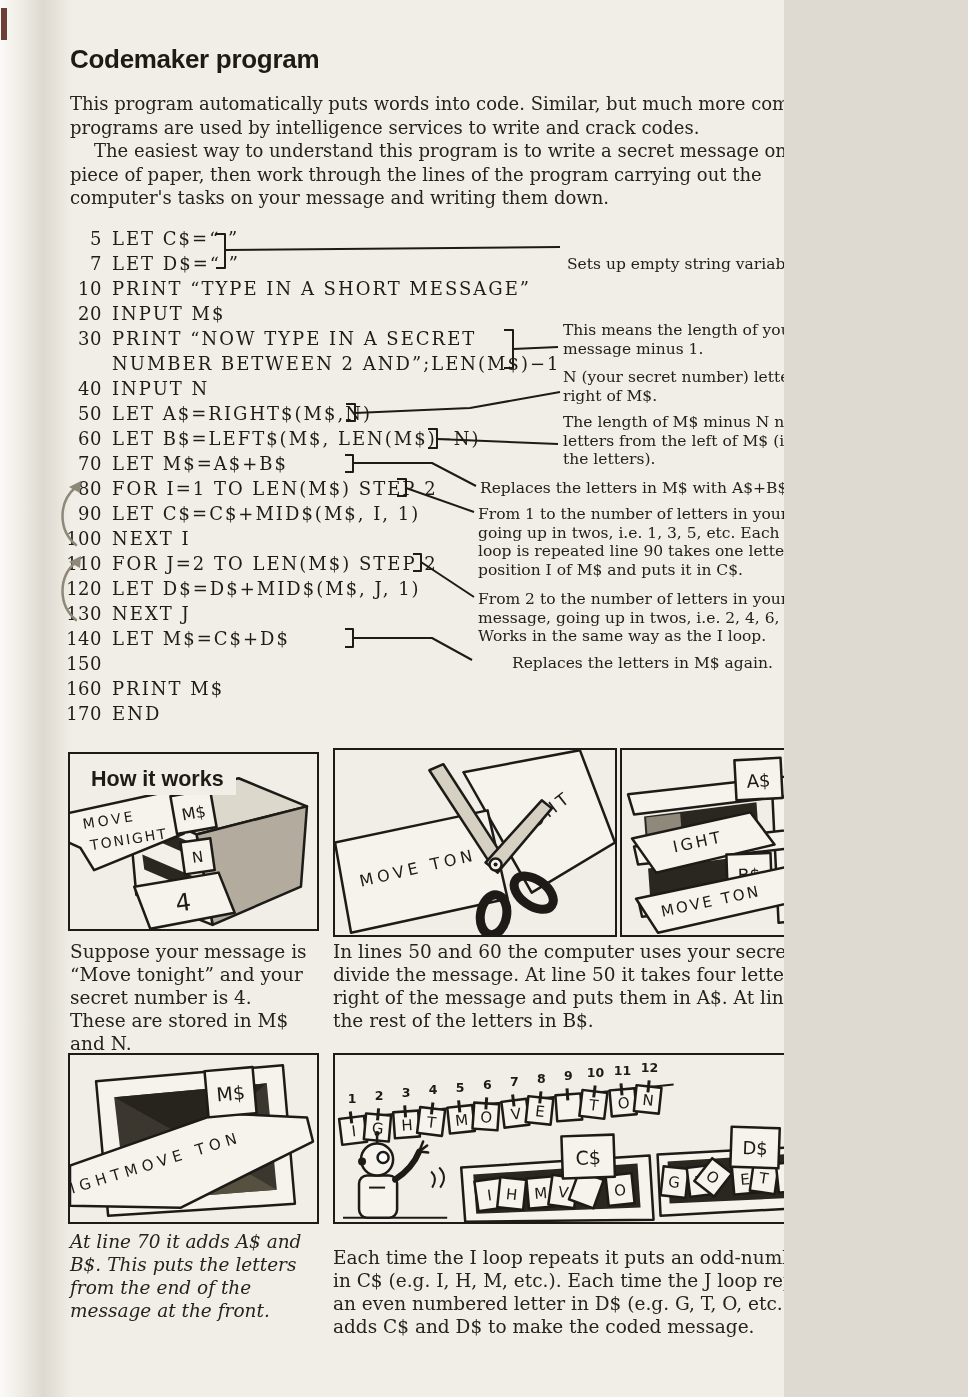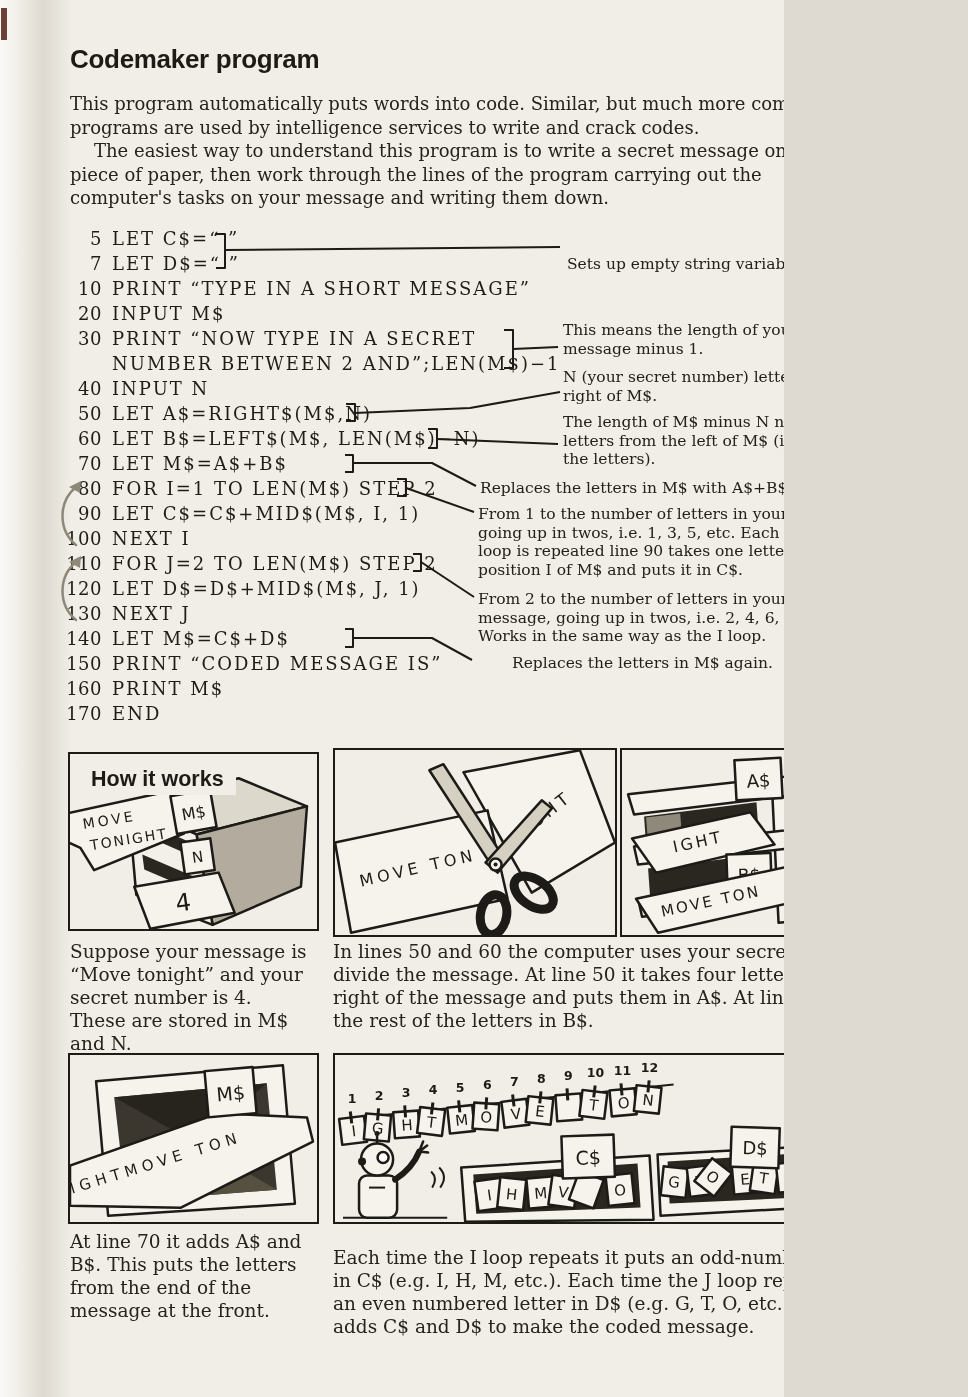--- a/index.html
+++ b/index.html
@@ -38,21 +38,21 @@
   .p4{left:68px;top:1053px;width:251px;height:171px;}
   .p5{left:333px;top:1053px;width:576px;height:171px;}
   .panel svg{display:block;width:100%;height:100%;}
 
   .hiw{position:absolute;left:72px;top:750px;margin:16px;padding:1px 12px 3px 3px;background:#f1eee7;
        font-family:"Liberation Sans",sans-serif;font-weight:700;font-size:21.5px;color:#1d1b16;z-index:4;}
 
   .cap{position:absolute;font-size:18.5px;line-height:23px;color:#26231e;}
   .c1{left:70px;top:940px;width:240px;}
   .c2{left:333px;top:940px;width:582px;}
-  .c3{left:70px;top:1230px;width:256px;}
+  .c3{left:70px;top:1230px;width:256px;font-style:italic;}
   .c4{left:333px;top:1246px;width:578px;}
   .pageno{position:absolute;left:874px;top:1298px;font-size:19px;}
 
   
   .ink{stroke:#1d1b17;stroke-linejoin:round;fill:none;}
   .paper-f{fill:#f5f3ec;stroke:#1d1b17;stroke-width:2.5;stroke-linejoin:round;}
   .dark-f{fill:#2a2620;}
   .hand{font-family:"DejaVu Sans",sans-serif;fill:#1d1b16;}
 </style>
 </head>
@@ -79,21 +79,21 @@
     <div class="cl"><span class="n">50</span><span class="t">LET A$=RIGHT$(M$,N)</span></div>
     <div class="cl"><span class="n">60</span><span class="t">LET B$=LEFT$(M$, LEN(M$)−N)</span></div>
     <div class="cl"><span class="n">70</span><span class="t">LET M$=A$+B$</span></div>
     <div class="cl"><span class="n">80</span><span class="t">FOR I=1 TO LEN(M$) STEP 2</span></div>
     <div class="cl"><span class="n">90</span><span class="t">LET C$=C$+MID$(M$, I, 1)</span></div>
     <div class="cl"><span class="n">100</span><span class="t">NEXT I</span></div>
     <div class="cl"><span class="n">110</span><span class="t">FOR J=2 TO LEN(M$) STEP 2</span></div>
     <div class="cl"><span class="n">120</span><span class="t">LET D$=D$+MID$(M$, J, 1)</span></div>
     <div class="cl"><span class="n">130</span><span class="t">NEXT J</span></div>
     <div class="cl"><span class="n">140</span><span class="t">LET M$=C$+D$</span></div>
-    <div class="cl"><span class="n">150</span><span class="t">PRINT “CODED MESSAGE IS”</span></div>
+    <div class="cl"><span class="n">150</span></div>
     <div class="cl"><span class="n">160</span><span class="t">PRINT M$</span></div>
     <div class="cl"><span class="n">170</span><span class="t">END</span></div>
   </div>
 
   <div class="ann a1">Sets up empty string variables.</div>
   <div class="ann a2">This means the length of your message minus 1.</div>
   <div class="ann a4">The length of M$ minus N number of letters from the left of M$ (i.e. the rest of the letters).</div>
   <div class="ann a3">N (your secret number) letters from the right of M$.</div>
   <div class="ann a5">Replaces the letters in M$ with A$+B$.</div>
   <div class="ann a6">From 1 to the number of letters in your message going up in twos, i.e. 1, 3, 5, etc. Each time the I loop is repeated line 90 takes one letter from position I of M$ and puts it in C$.</div>

